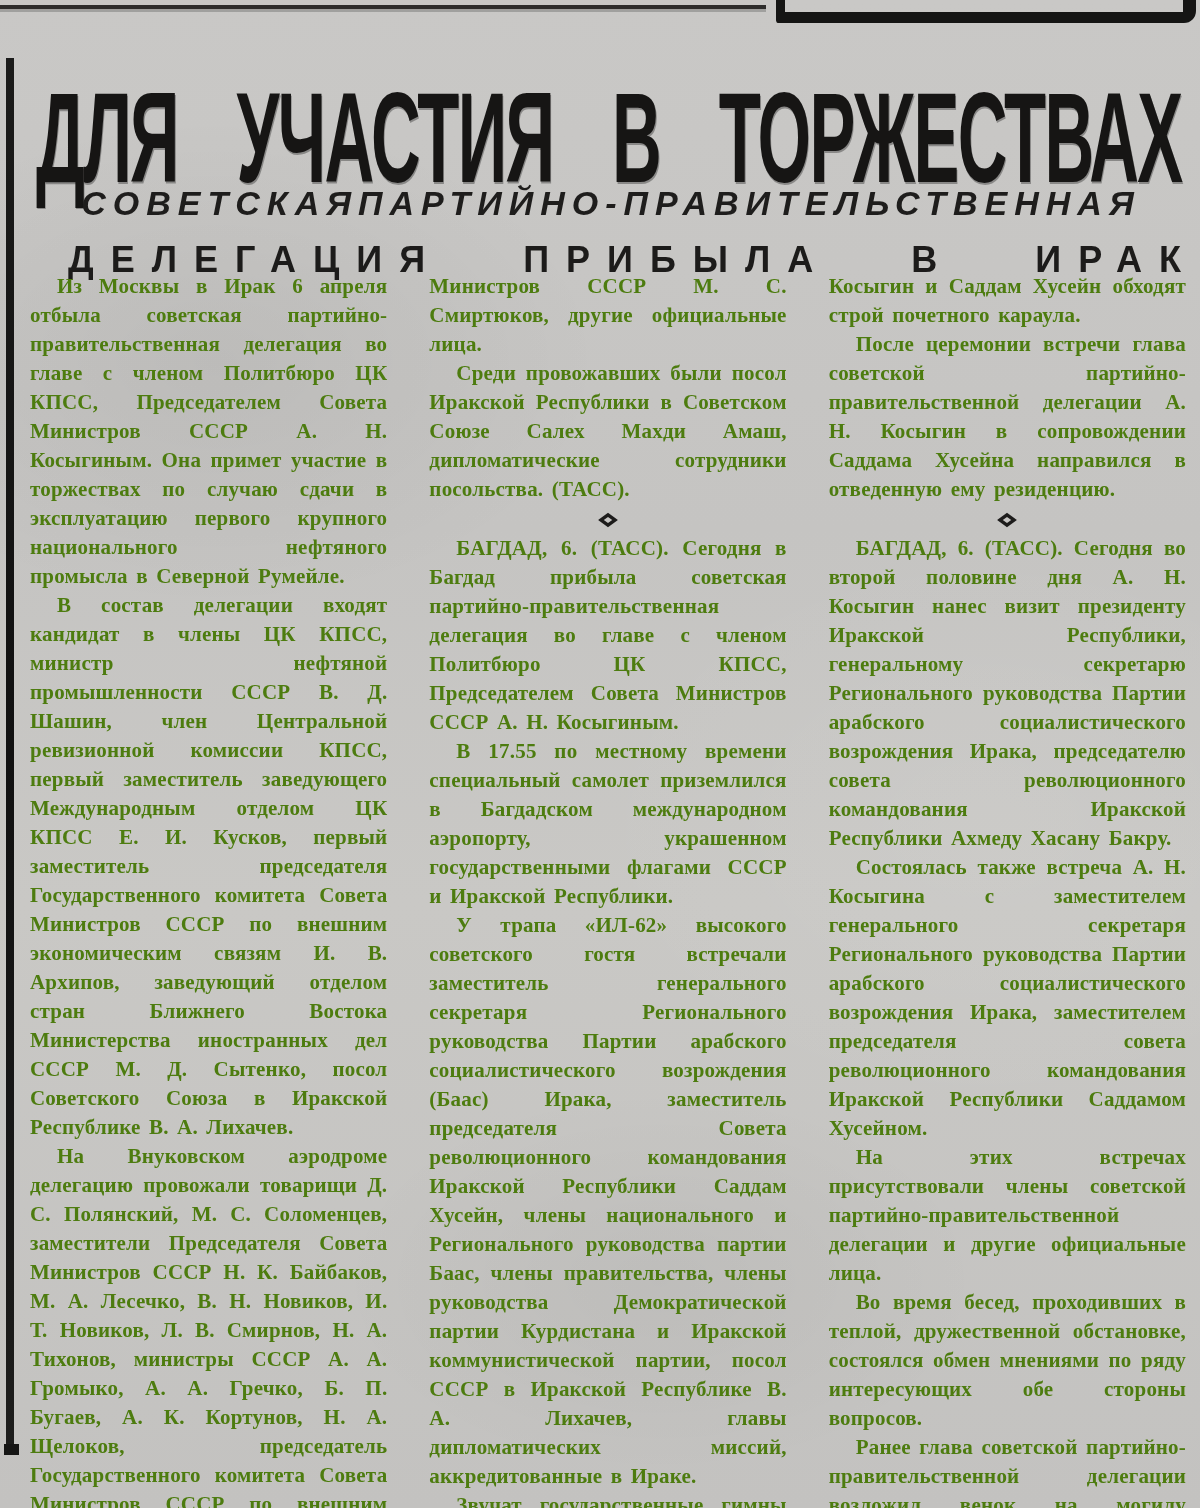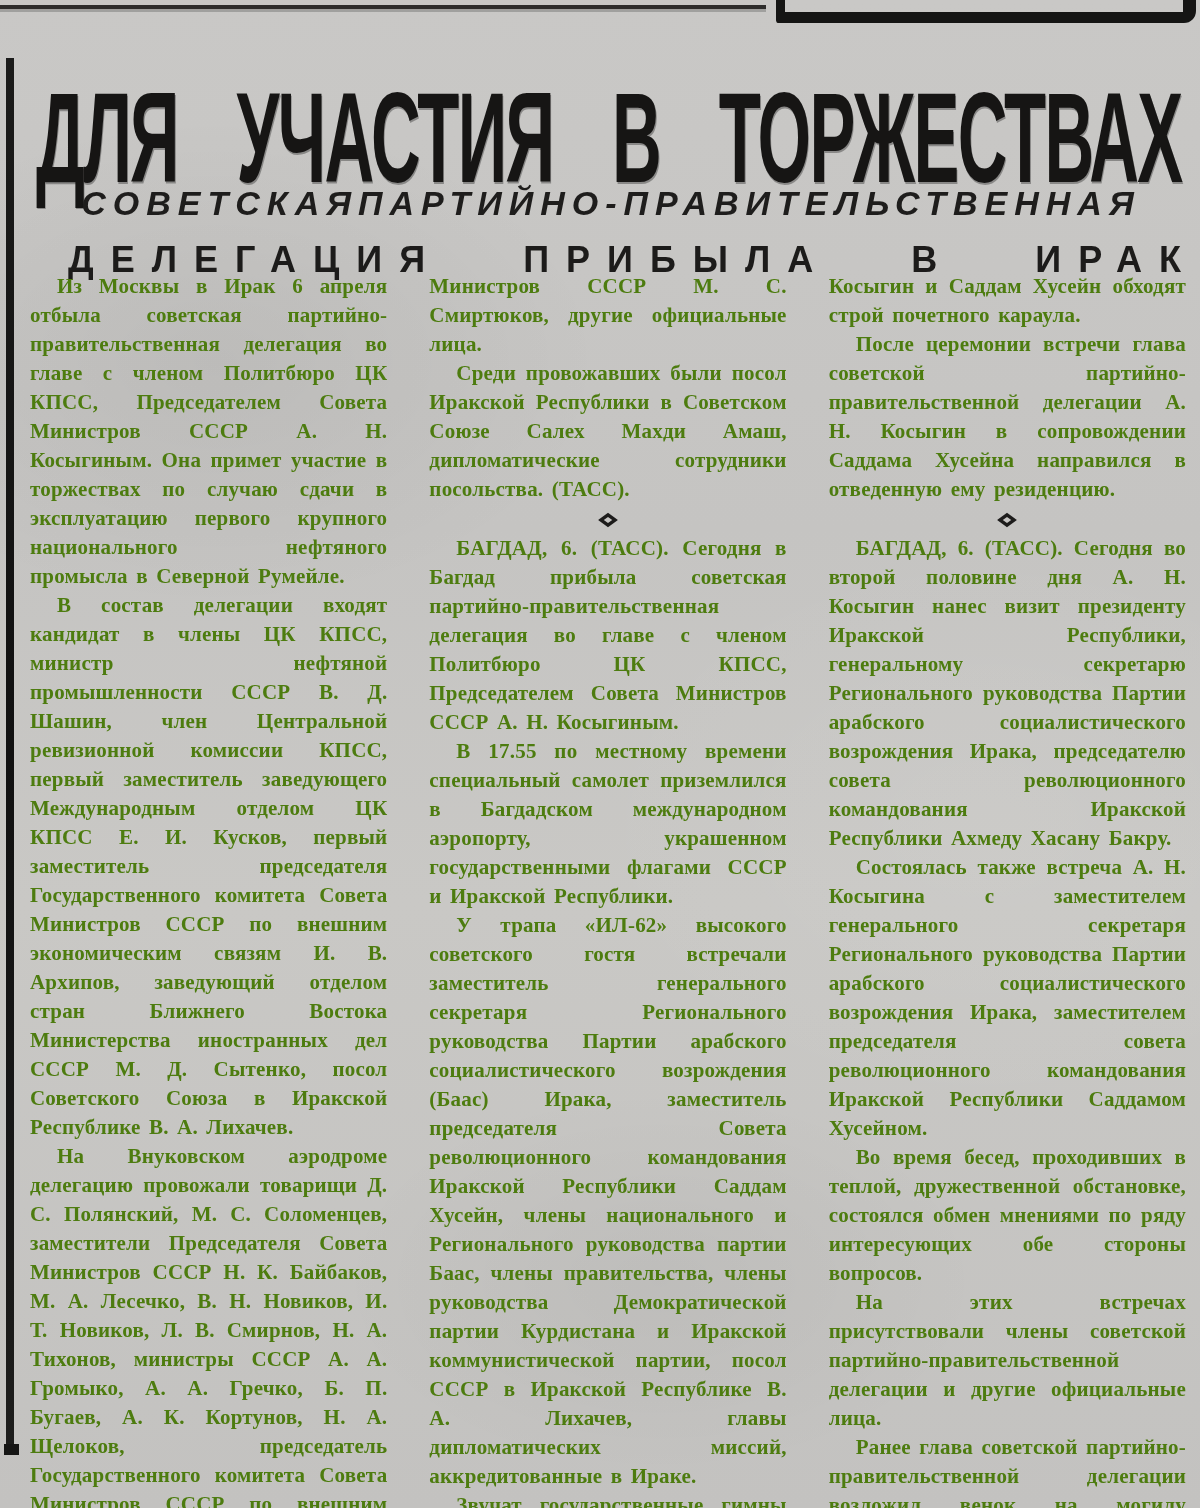--- a/index.html
+++ b/index.html
@@ -179,18 +179,18 @@
   </div>
 
   <div class="col">
     <p class="no-indent">Косыгин и Саддам Хусейн обходят строй почетного караула.</p>
     <p>После церемонии встречи глава советской партийно-правительственной делегации А. Н. Косыгин в сопровождении Саддама Хусейна направился в отведенную ему резиденцию.</p>
     <div class="diamond-sep">
         <i></i>
       </div>
     <p>БАГДАД, 6. (ТАСС). Сегодня во второй половине дня А. Н. Косыгин нанес визит президенту Иракской Республики, генеральному секретарю Регионального руководства Партии арабского социалистического возрождения Ирака, председателю совета революционного командования Иракской Республики Ахмеду Хасану Бакру.</p>
     <p>Состоялась также встреча А. Н. Косыгина с заместителем генерального секретаря Регионального руководства Партии арабского социалистического возрождения Ирака, заместителем председателя совета революционного командования Иракской Республики Саддамом Хусейном.</p>
+    <p>На этих встречах присутствовали члены советской партийно-правительственной делегации и другие официальные лица.</p>
     <p>Во время бесед, проходивших в теплой, дружественной обстановке, состоялся обмен мнениями по ряду интересующих обе стороны вопросов.</p>
-    <p>На этих встречах присутствовали члены советской партийно-правительственной делегации и другие официальные лица.</p>
     <p>Ранее глава советской партийно-правительственной делегации возложил венок на могилу Неизвестного солдата в Багдаде.</p>
   </div>
 
 </div>
 
 </body></html>

